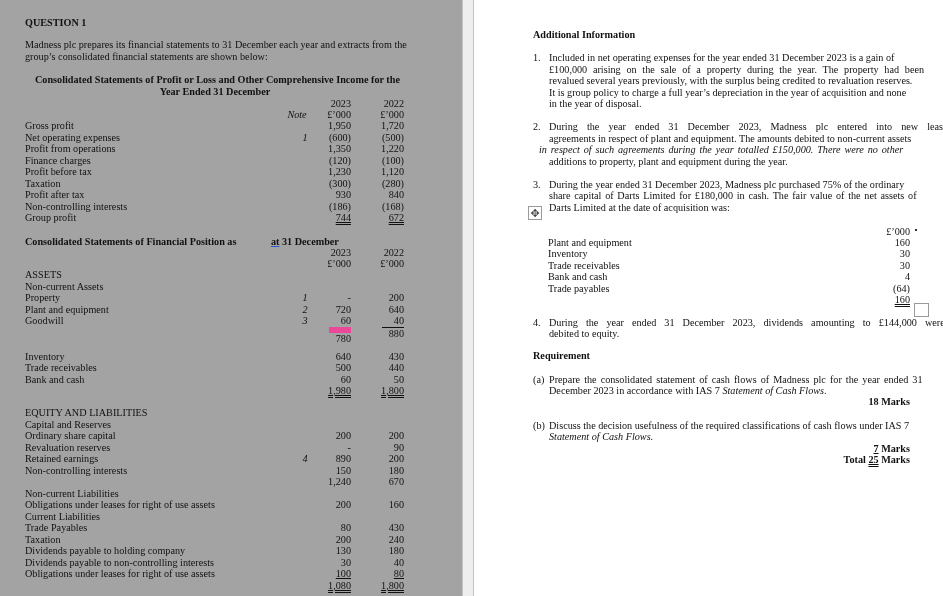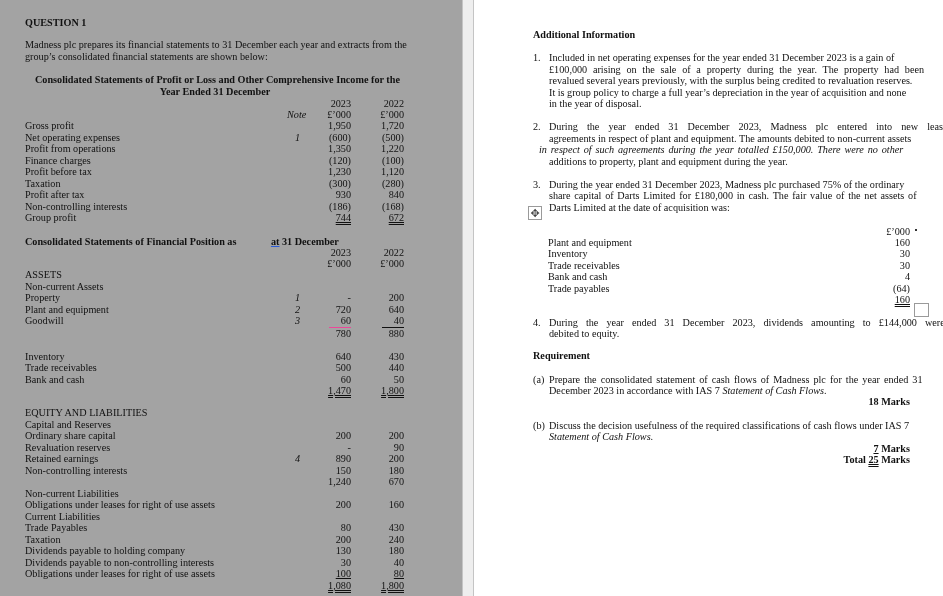--- a/index.html
+++ b/index.html
@@ -18,21 +18,21 @@
       box-sizing: border-box;
     }
     .abs { position: absolute; white-space: nowrap; line-height: 12px; }
     .b { font-weight: bold; }
     .i { font-style: italic; }
     .num { text-align: right; }
 
     
     .row { position: absolute; left: 25px; width: 390px; height: 12px; line-height: 12px; }
     .row .lbl { position: absolute; left: 0; white-space: nowrap; }
-    .row .note { position: absolute; left: 270px; width: 20px; text-align: left; font-style: italic; }
+    .row .note { position: absolute; left: 270px; width: 20px; text-align: center; font-style: italic; }
     .row .c23 { position: absolute; right: 64px; text-align: right; white-space: nowrap; }
     .row .c22 { position: absolute; right: 11px; text-align: right; white-space: nowrap; }
     .double-ul { text-decoration: underline double; }
 
     .move-handle {
       position: absolute; left: 528px; top: 206px; width: 14px; height: 14px;
       border: 1px solid #9a9a9a; box-sizing: border-box; background: #fff;
       display: flex; align-items: center; justify-content: center;
       font-size: 11px; color: #444; line-height: 1;
     }
@@ -141,41 +141,41 @@
     <span class="c23">720</span>
     <span class="c22">640</span>
   </div>
   <div class="row" style="top:315px;">
     <span class="lbl">Goodwill</span>
     <span class="note">3</span>
     <span class="c23">60</span>
     <span class="c22">40</span>
   </div>
   <div class="row" style="top:327px;">
-    <span class="c23" style="border-top:1px solid #ec4899;min-width:22px;">780</span>
+    <span class="c23" style="border-top:6px solid #ec4899;min-width:22px;">780</span>
     <span class="c22" style="border-top:1px solid #111;min-width:22px;">880</span>
   </div>
 
   <div class="row" style="top:351px;">
     <span class="lbl">Inventory</span>
     <span class="c23">640</span>
     <span class="c22">430</span>
   </div>
   <div class="row" style="top:362px;">
     <span class="lbl">Trade receivables</span>
     <span class="c23">500</span>
     <span class="c22">440</span>
   </div>
   <div class="row" style="top:374px;">
     <span class="lbl">Bank and cash</span>
     <span class="c23">60</span>
     <span class="c22">50</span>
   </div>
   <div class="row" style="top:385px;">
-    <span class="c23 double-ul">1,470</span>
+    <span class="c23 double-ul">1,980</span>
     <span class="c22 double-ul">1,800</span>
   </div>
 
   <div class="row" style="top:407px;">
       <span class="lbl">EQUITY AND LIABILITIES</span>
     </div>
   <div class="row" style="top:419px;">
       <span class="lbl">Capital and Reserves</span>
     </div>
 

